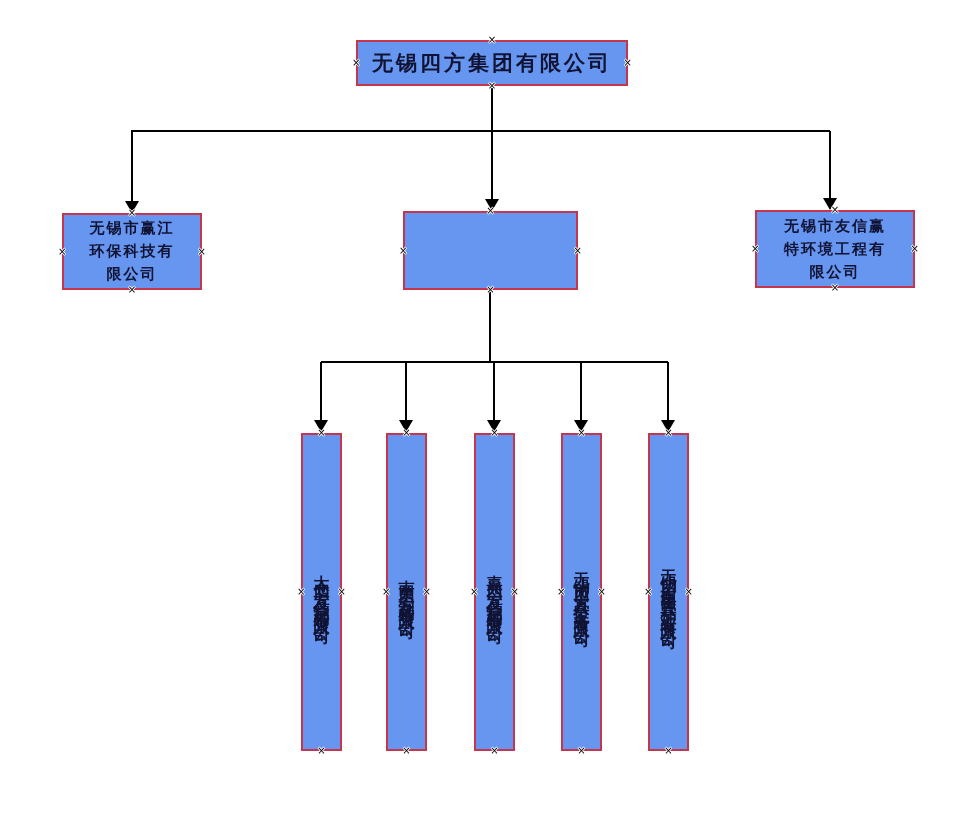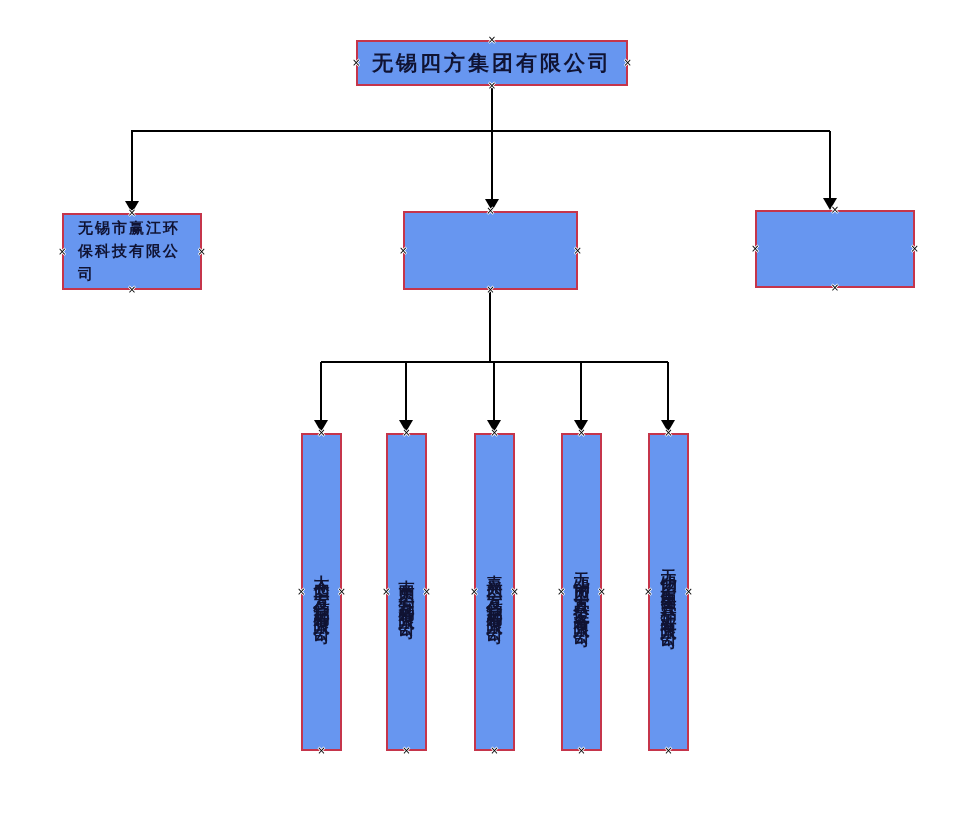--- a/index.html
+++ b/index.html
@@ -23,22 +23,22 @@
     display: flex; align-items: center; justify-content: center;
   }
   .root  { left: 356px; top: 40px;  width: 272px; height: 46px; font-size: 21px; }
   .root .label { letter-spacing: 3px; white-space: nowrap; }
 
   .l2a { left: 62px;  top: 213px; width: 140px; height: 77px; }
   .l2b { left: 403px; top: 211px; width: 175px; height: 79px; }
   .l2c { left: 755px; top: 210px; width: 160px; height: 78px; }
   .hbox { font-size: 15px; }
   .hbox .label {
-    text-align: left; line-height: 23px;
-    letter-spacing: 2px; padding: 0 14px;
+    text-align: center; line-height: 23px;
+    letter-spacing: 2px; padding: 0 22px;
   }
 
   .vbox { top: 433px; width: 41px; height: 318px; font-size: 16px; }
   .v1 { left: 301px; } .v2 { left: 386px; } .v3 { left: 474px; }
   .v4 { left: 561px; } .v5 { left: 648px; }
   .vbox .label {
     writing-mode: vertical-rl; text-orientation: upright;
     letter-spacing: 5px; line-height: 1;
   }
 
@@ -103,20 +103,21 @@
     <i class="h hl">×</i>
     <i class="h hr">×</i>
   </div>
   <div class="box hbox l2b">
     <i class="h ht">×</i>
     <i class="h hb">×</i>
     <i class="h hl">×</i>
     <i class="h hr">×</i>
   </div>
   <div class="box hbox l2c">
+    <span class="label">无锡市友信赢特环境工程有限公司</span>
     <i class="h ht">×</i>
     <i class="h hb">×</i>
     <i class="h hl">×</i>
     <i class="h hr">×</i>
   </div>
 
   <div class="box vbox v1">
     <span class="label">太仓四方友信制桶有限公司</span>
     <i class="h ht">×</i>
     <i class="h hb">×</i>

